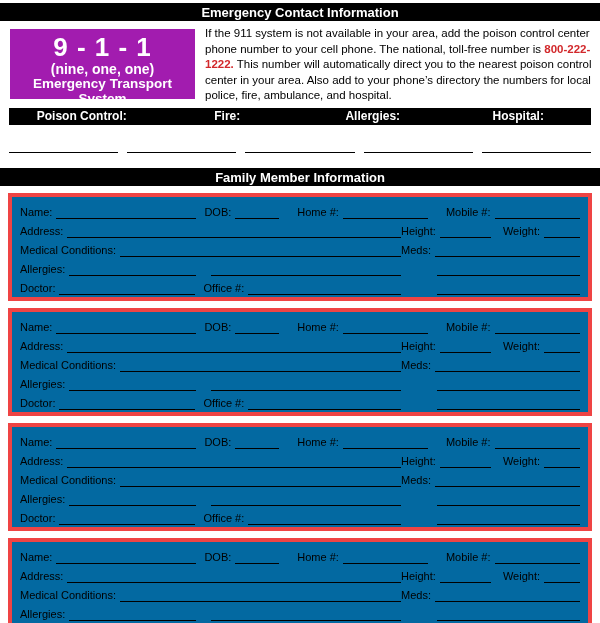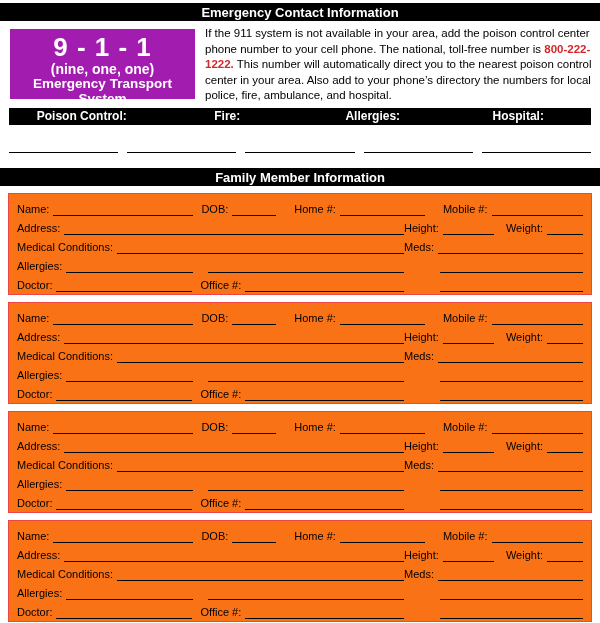--- a/index.html
+++ b/index.html
@@ -41,24 +41,24 @@
     font-weight:bold; font-size:12px; text-align:center;
     height:17px; line-height:17px;
   }
   .contact-lines { display:flex; gap:9px; margin:26px 9px 0; }
   .contact-line { flex:1; height:2px; border-bottom:1.5px solid #000; }
 
   .family-bar { margin-top:15px; }
 
   
   .member-block {
-    border:1px solid #ef4444;
+    border:4px solid #ef4444;
     margin:7px 8px 0;
     padding:3px 8px 2px;
-    background:#f97316;
+    background:#0369a1;
   }
   .frow {
     display:flex; align-items:flex-end;
     height:19px; font-size:11px; white-space:nowrap;
   }
   .frow .lbl { line-height:13px; flex:none; }
   .ln {
     display:inline-block; height:13px;
     border-bottom:1px solid #000;
     margin-left:4px; flex:none;

